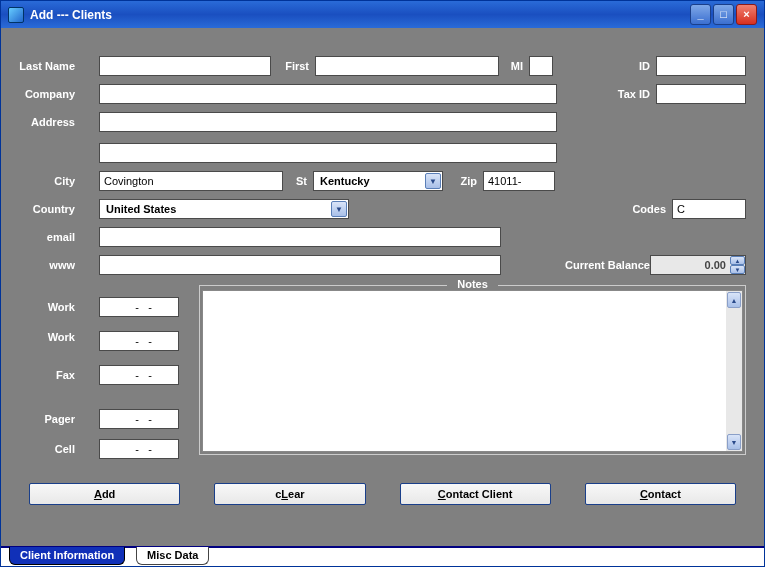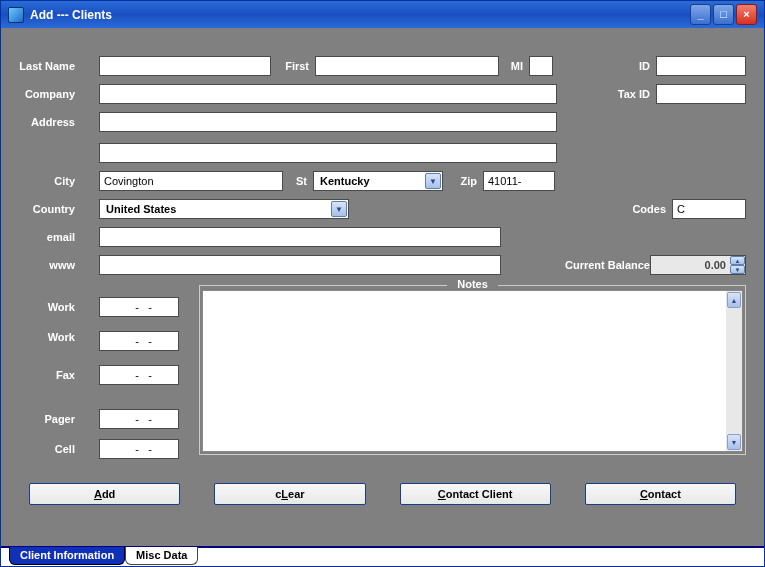--- a/index.html
+++ b/index.html
@@ -150,21 +150,21 @@
   }
   .tab {
     height: 18px;
     padding: 2px 10px 0 10px;
     font-size: 11px;
     font-weight: bold;
     border: 1px solid #444;
     border-top: none;
     border-bottom-left-radius: 6px;
     border-bottom-right-radius: 6px;
-    margin-right: 0px;
+    margin-right: 11px;
     background: #fff;
     color: #000;
     cursor: pointer;
     position: relative;
     top: -1px;
   }
   .tab.active {
     background: #1030b8;
     color: #fff;
     border-color: #000;

